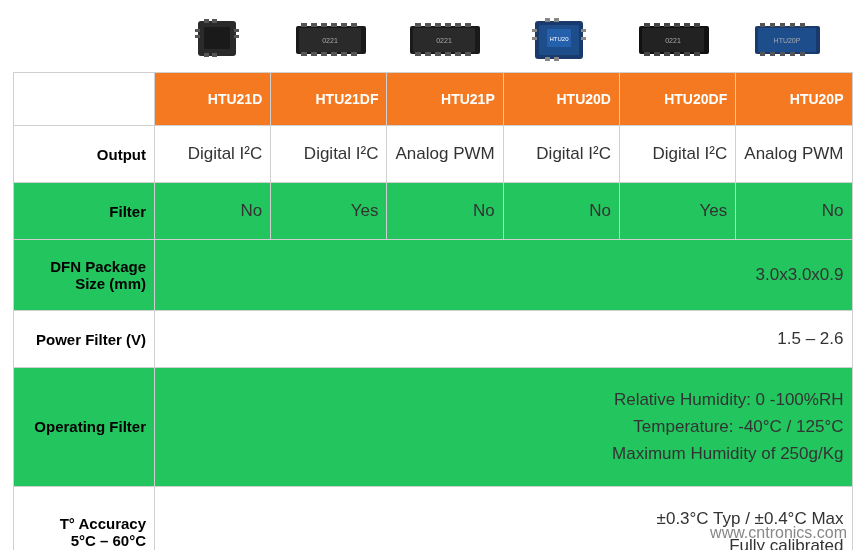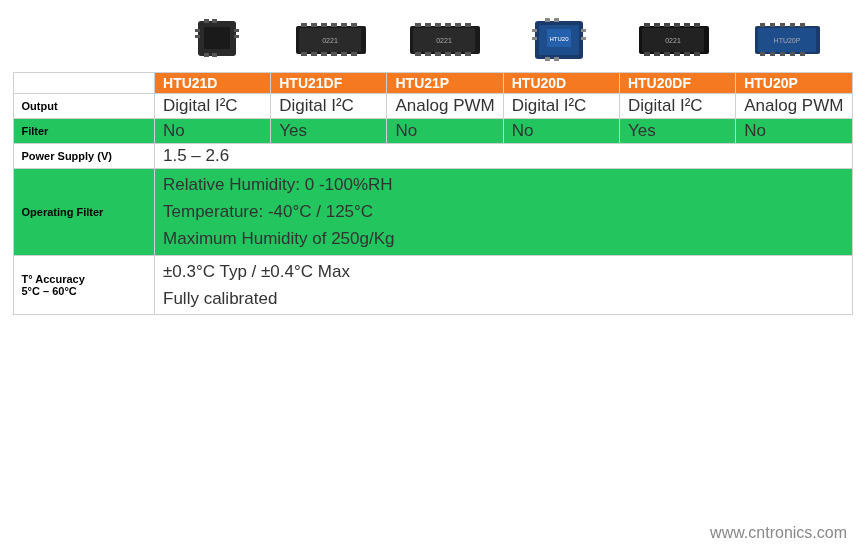--- a/index.html
+++ b/index.html
@@ -33,43 +33,43 @@
     }
     
     .comparison-table {
       width: 840px;
       margin: 0 auto;
       border-collapse: collapse;
       table-layout: fixed;
     }
     .comparison-table th, .comparison-table td {
       border: 1px solid #d0d0d0;
-      padding: 2px 8px;
-      text-align: left;
+      padding: 18px 8px;
+      text-align: right;
       vertical-align: middle;
     }
     
     .header-row th.label-col {
       background: #fff;
       border: 1px solid #d0d0d0;
       width: 140px;
     }
     .header-row th.product-col {
       background: #f47920;
       color: #fff;
       font-weight: bold;
       font-size: 14px;
       width: 115px;
     }
     
     .row-label {
       background: #fff;
       text-align: left;
       font-weight: bold;
-      font-size: 11px;
+      font-size: 15px;
       padding: 8px 10px;
       width: 140px;
     }
     
     .data-cell {
       font-size: 17px;
       color: #333;
     }
     
     tr.odd-row td {
@@ -244,23 +244,28 @@
       <td class="row-label">Filter</td>
       <td class="data-cell">No</td>
       <td class="data-cell">Yes</td>
       <td class="data-cell">No</td>
       <td class="data-cell">No</td>
       <td class="data-cell">Yes</td>
       <td class="data-cell">No</td>
     </tr>
 
 
+    <tr class="even-row">
+      <td class="row-label" style="white-space:pre-line">DFN Package
+Size (mm)</td>
+      <td class="data-cell" colspan="6">3.0x3.0x0.9</td>
+    </tr>
 
     <tr class="odd-row">
-      <td class="row-label">Power Supply (V)</td>
+      <td class="row-label">Power Filter (V)</td>
       <td class="data-cell" colspan="6">1.5 – 2.6</td>
     </tr>
 
     <tr class="even-row">
       <td class="row-label">Operating Filter</td>
       <td class="data-cell" colspan="6" style="white-space:pre-line; line-height:1.6">Relative Humidity: 0 -100%RH
 Temperature: -40°C / 125°C
 Maximum Humidity of 250g/Kg</td>
     </tr>
 

